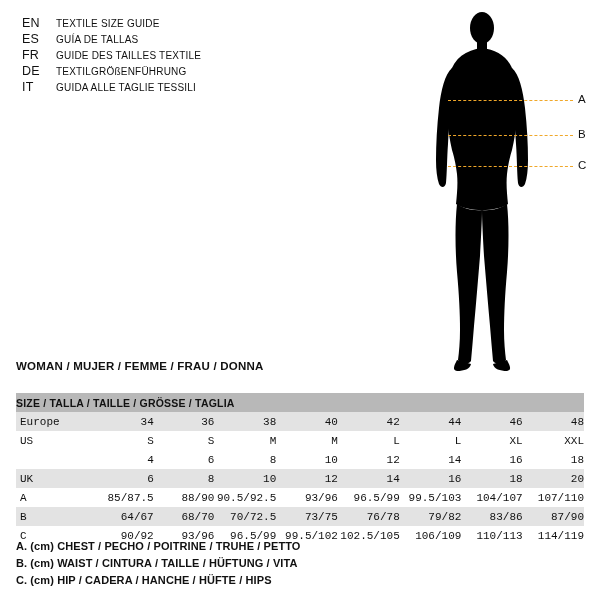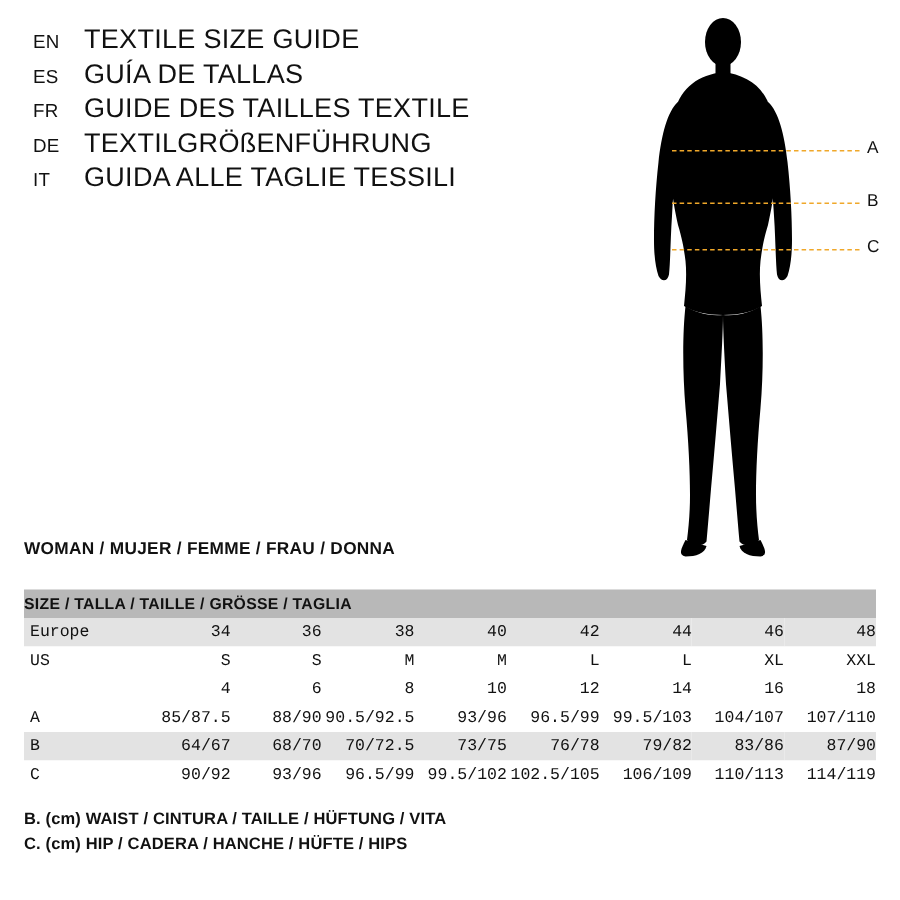--- a/index.html
+++ b/index.html
@@ -34,21 +34,21 @@
     margin-bottom: 2px;
   }
   .title-lang {
     width: 34px;
     flex: 0 0 34px;
     font-size: 12.5px;
     letter-spacing: 0.2px;
     color: #111;
   }
   .title-text {
-    font-size: 18px;
+    font-size: 10px;
     letter-spacing: 0.2px;
     color: #111;
   }
 
   
   .figure-wrap {
     position: absolute;
     top: 8px;
     left: 400px;
     width: 190px;
@@ -270,20 +270,31 @@
         <td class="cell">4</td>
         <td class="cell">6</td>
         <td class="cell">8</td>
         <td class="cell">10</td>
         <td class="cell">12</td>
         <td class="cell">14</td>
         <td class="cell">16</td>
         <td class="cell">18</td>
       </tr>
 
+      <tr class="row-grey">
+        <td class="col-label">UK</td>
+        <td class="cell">6</td>
+        <td class="cell">8</td>
+        <td class="cell">10</td>
+        <td class="cell">12</td>
+        <td class="cell">14</td>
+        <td class="cell">16</td>
+        <td class="cell">18</td>
+        <td class="cell">20</td>
+      </tr>
 
       <tr class="row-white">
         <td class="col-label">A</td>
         <td class="cell">85/87.5</td>
         <td class="cell">88/90</td>
         <td class="cell">90.5/92.5</td>
         <td class="cell">93/96</td>
         <td class="cell">96.5/99</td>
         <td class="cell">99.5/103</td>
         <td class="cell">104/107</td>
@@ -310,17 +321,18 @@
         <td class="cell">99.5/102</td>
         <td class="cell">102.5/105</td>
         <td class="cell">106/109</td>
         <td class="cell">110/113</td>
         <td class="cell">114/119</td>
       </tr>
     </tbody>
   </table>
 
   <div class="legend">
+    <div class="legend-row">A. (cm) CHEST / PECHO / POITRINE / TRUHE / PETTO</div>
     <div class="legend-row">B. (cm) WAIST / CINTURA / TAILLE / HÜFTUNG / VITA</div>
     <div class="legend-row">C. (cm) HIP / CADERA / HANCHE / HÜFTE / HIPS</div>
   </div>
 
 </div>
 
 </body></html>

